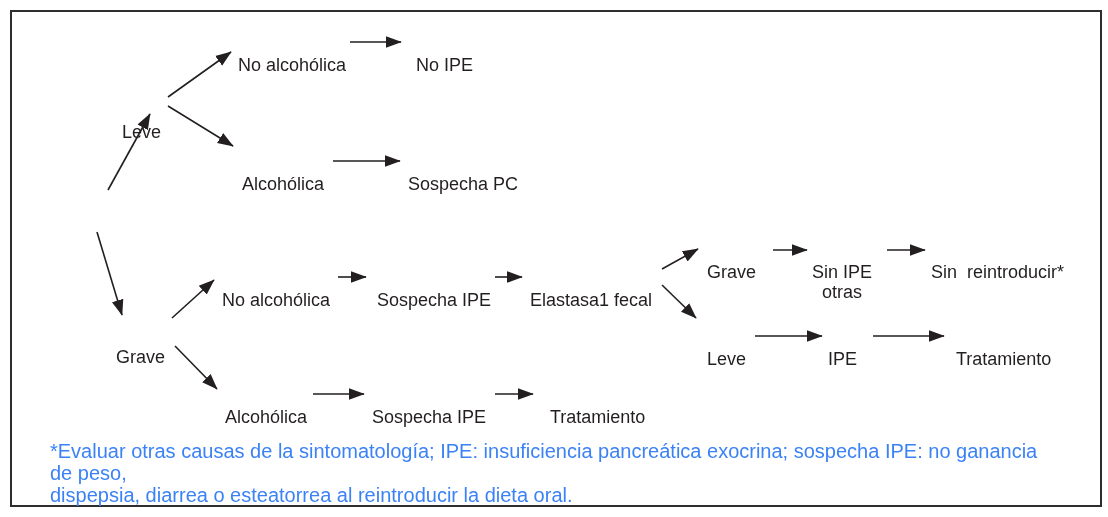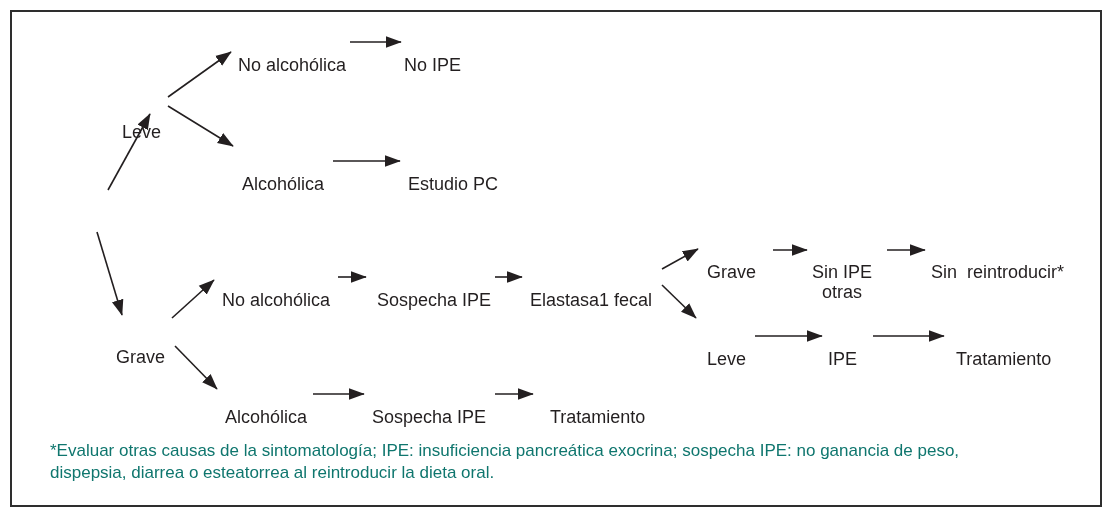--- a/index.html
+++ b/index.html
@@ -13,21 +13,21 @@
   }
   .arrows { position:absolute; left:0; top:0; width:1108px; height:517px; }
   .arrows line { stroke:#231f20; stroke-width:1.6; }
   .node {
     position:absolute; font-size:18px; line-height:20px;
     white-space:pre-wrap; color:#231f20;margin-top:23px;
   }
   .center { text-align:center; }
   .footnote {
     position:absolute; left:50px; top:440px; width:1010px;
-    font-size:17px; line-height:22px; white-space:pre-wrap; color:#0f766e;
+    font-size:20px; line-height:22px; white-space:pre-wrap; color:#3b82f6;
   }
 </style>
 </head>
 <body>
 
 <div class="stage">
 
   <div class="frame"></div>
 
   <svg class="arrows" width="1108" height="517" viewBox="0 0 1108 517" aria-hidden="true">
@@ -55,23 +55,23 @@
     <line x1="755" y1="336" x2="822" y2="336" marker-end="url(#ah)"></line>
     <line x1="873" y1="336" x2="944" y2="336" marker-end="url(#ah)"></line>
     <line x1="313" y1="394" x2="364" y2="394" marker-end="url(#ah)"></line>
     <line x1="495" y1="394" x2="533" y2="394" marker-end="url(#ah)"></line>
   </svg>
 
   <div class="node" style="left:122px; top:99px;">Leve</div>
   <div class="node" style="left:116px; top:324px;">Grave</div>
 
   <div class="node" style="left:238px; top:32px;">No alcohólica</div>
-  <div class="node" style="left:404px; top:32px;text-align:right;">No IPE</div>
+  <div class="node" style="left:416px; top:32px;text-align:right;">No IPE</div>
   <div class="node" style="left:242px; top:151px;">Alcohólica</div>
-  <div class="node" style="left:408px; top:151px;">Estudio PC</div>
+  <div class="node" style="left:408px; top:151px;">Sospecha PC</div>
 
   <div class="node" style="left:222px; top:267px;">No alcohólica</div>
   <div class="node" style="left:377px; top:267px;">Sospecha IPE</div>
   <div class="node" style="left:530px; top:267px;">Elastasa1 fecal</div>
 
   <div class="node" style="left:707px; top:239px;">Grave</div>
   <div class="node center" style="left:811px; top:239px; width:62px;">Sin IPE
 otras</div>
   <div class="node" style="left:931px; top:239px;">Sin  reintroducir*</div>
 

